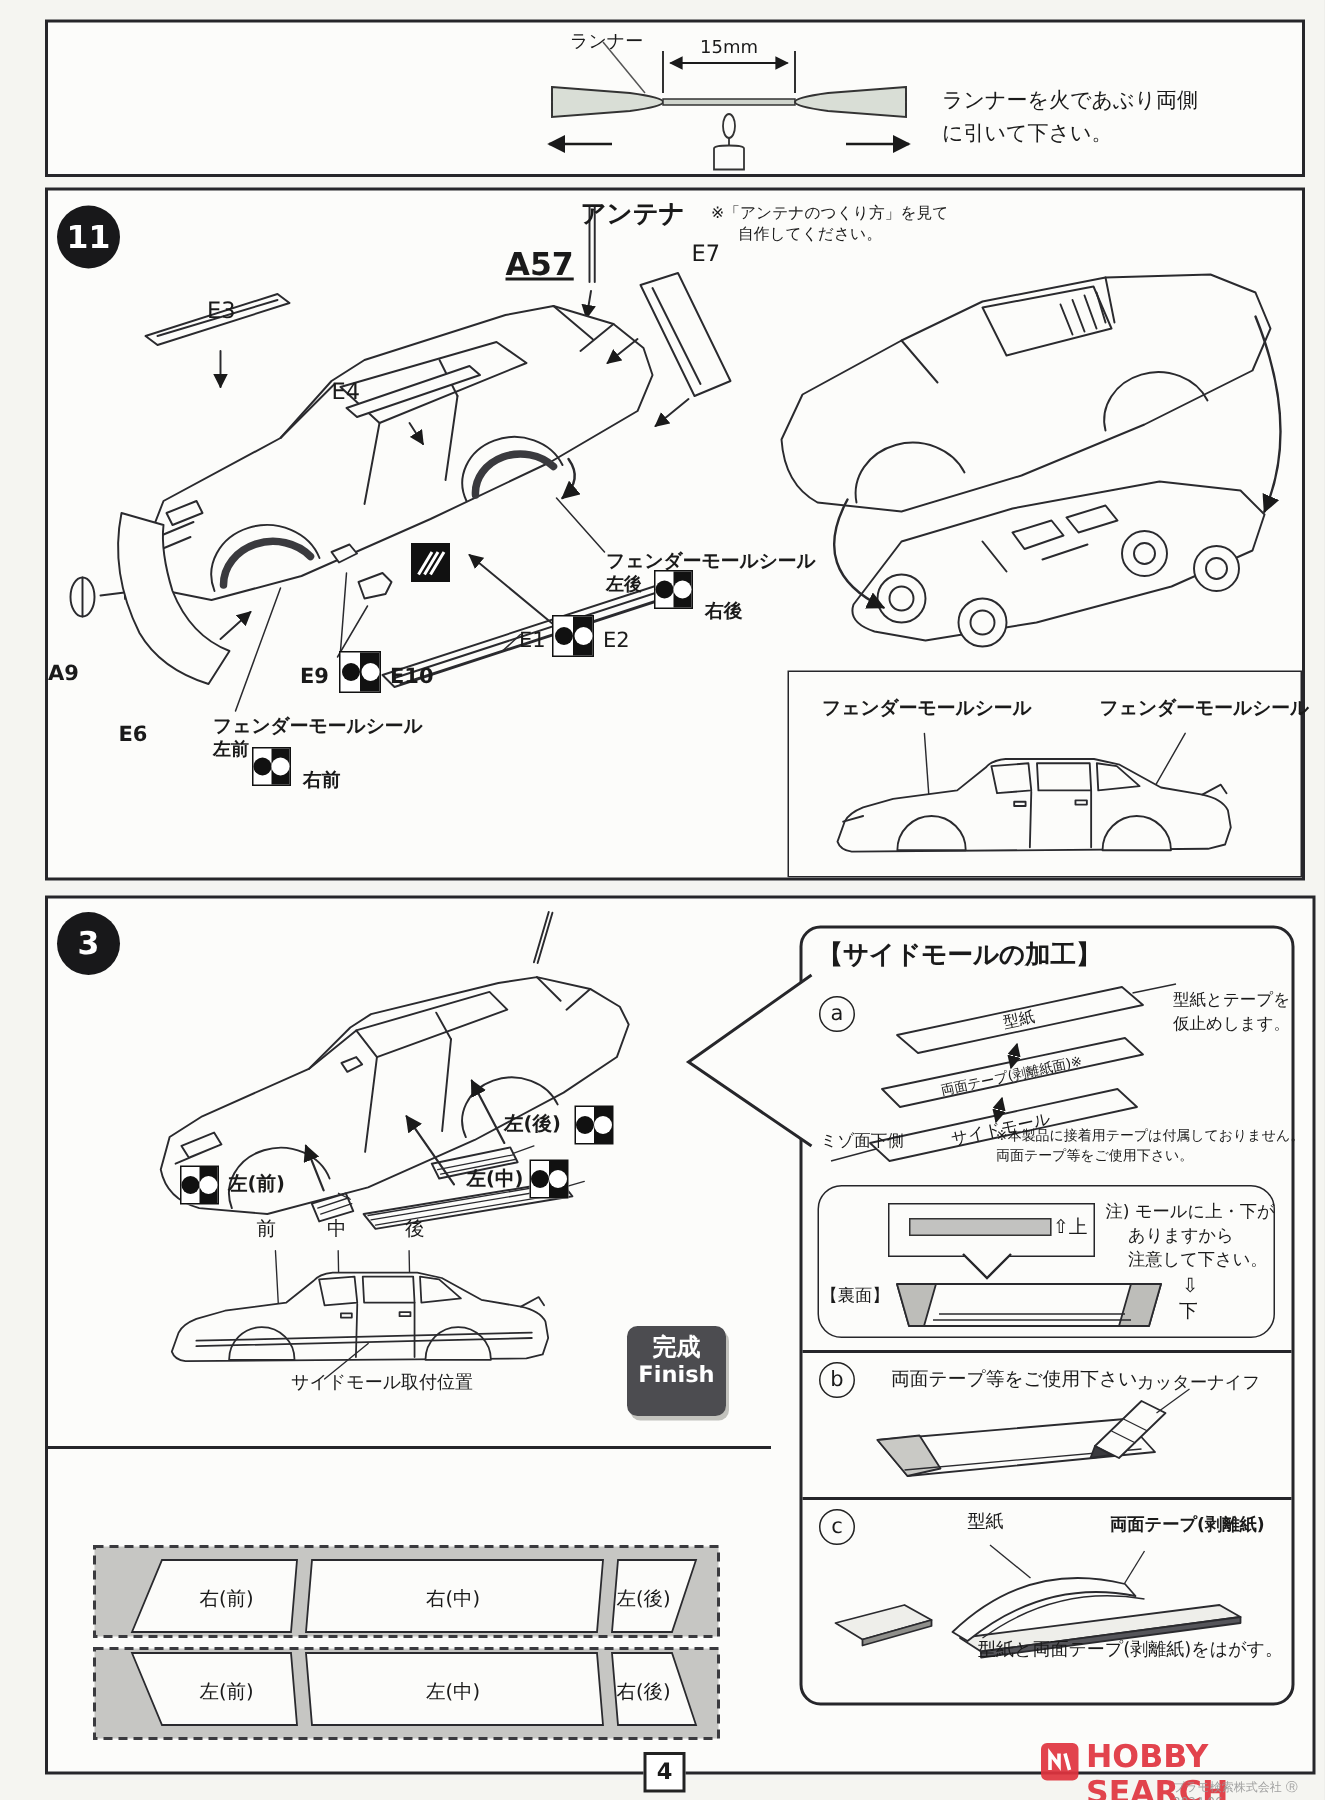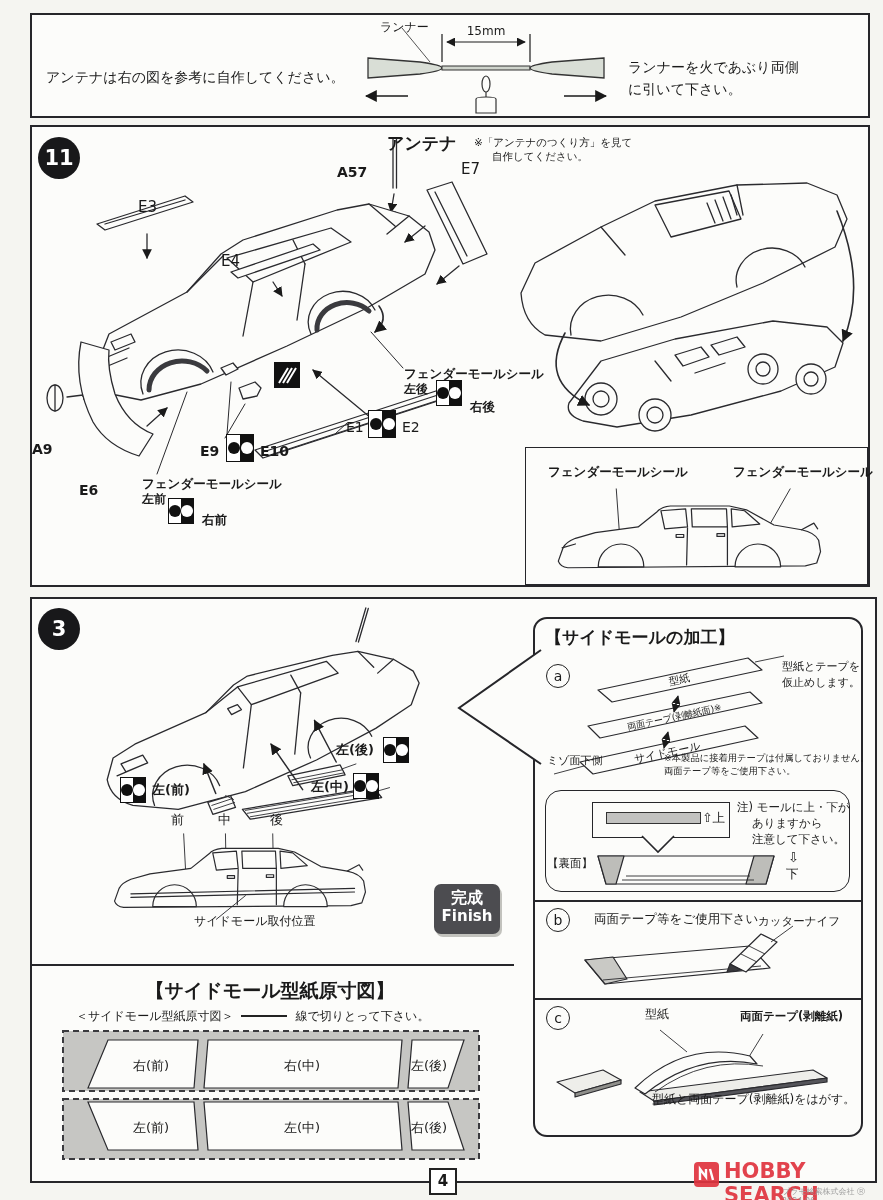--- a/index.html
+++ b/index.html
@@ -20,40 +20,39 @@
   .seal .dk { background:#111; }
   .seal>span::after { content:""; position:absolute; top:50%; left:50%; transform:translate(-50%,-50%);
                       width:12px; height:12px; border-radius:50%; }
   .seal .lt::after { background:#111; }
   .seal .dk::after { background:#fff; }
   .cletter { position:absolute; width:24px; height:24px; border:1.6px solid #222; border-radius:50%;
              display:flex; align-items:center; justify-content:center; font-size:14px; background:#fcfcfa; z-index:2; }
   .hline { position:absolute; background:#26262a; height:2px; }
   svg.abs { position:absolute; overflow:visible; }
   svg text { font-family:"DejaVu Sans","Liberation Sans",sans-serif; fill:#1a1a1a; }
-  .finish { position:absolute; left:418px; top:884px; width:66px; height:50px; background:#4c4c50;
-            border-radius:7px; box-shadow:2px 3px 0 #c2c2bd; color:#fff; text-align:center; z-index:2;margin-left:16px; }
+  .finish { position:absolute; left:418px; top:884px; width:66px; height:60px; background:#4c4c50;
+            border-radius:7px; box-shadow:2px 3px 0 #c2c2bd; color:#fff; text-align:center; z-index:2; }
   .finish .jp { font-size:16px; font-weight:bold; line-height:1.3; margin-top:4px; }
   .finish .en { font-size:15px; font-weight:bold; line-height:1; }
   .cutline { display:inline-block; width:46px; border-top:2px solid #222; vertical-align:3px; margin:0 8px; }
   .pagenum { position:absolute; left:429px; top:1168px; width:28px; height:27px; border:2px solid #222;
              background:#fff; text-align:center; font-weight:bold; font-size:15px; line-height:23px; z-index:4; }
   .wm { position:absolute; z-index:5; opacity:.92; }
   .wm-logo { position:absolute; left:694px; top:1162px; width:25px; height:25px; background:#e0343f; border-radius:4px; }
   .wm-text { position:absolute; left:724px; top:1159px; font-size:21px; font-weight:bold; letter-spacing:0;
              color:#e0343f; font-style:normal; }
   .wm-sub { position:absolute; left:742px; top:1186px; font-size:8px; color:#9a9a9a;padding-left:40px; }
 </style>
 </head>
 <body>
 
 <div id="page">
 
   <div class="box" style="left:30px;top:13px;width:840px;height:105px;"></div>
-  <div class="lbl" style="left:46px;top:68px;font-size:14px;">アンテナは右の図を参考に自作してください。</div>
   <div class="lbl" style="left:364px;top:20px;font-size:12px;margin-left:16px;">ランナー</div>
 
   <svg class="abs" style="left:350px;top:18px;" width="272" height="96" viewBox="0 0 272 96">
     <defs>
       <marker id="arr" viewBox="0 0 10 10" refX="9" refY="5" markerWidth="7.5" markerHeight="7.5" orient="auto-start-reverse">
         <path d="M0,0 L10,5 L0,10 Z" fill="#1a1a1a"></path>
       </marker>
     </defs>
     <line x1="52" y1="10" x2="80" y2="44" stroke="#555" stroke-width="1"></line>
     <path d="M18,40 L70,44 Q92,47 92,50 Q92,53 70,56 L18,60 Z" fill="#d9ded6" stroke="#333" stroke-width="1.3"></path>
@@ -153,21 +152,21 @@
       <circle cx="306" cy="204" r="15" fill="#fcfcfa"></circle>
         <circle cx="306" cy="204" r="7"></circle>
       <path d="M332,36 Q362,110 338,166" stroke-width="1.6" marker-end="url(#arr)"></path>
       <path d="M60,158 Q34,206 84,230" stroke-width="1.6" marker-end="url(#arr)"></path>
     </g>
   </svg>
 
   <div class="lbl b" style="left:387px;top:132px;font-size:17px;">アンテナ</div>
   <div class="lbl" style="left:474px;top:136px;font-size:10.5px;">※「アンテナのつくり方」を見て</div>
   <div class="lbl" style="left:492px;top:150px;font-size:10.5px;">自作してください。</div>
-  <div class="lbl b" style="left:337px;top:163px;font-size:14px;">A57</div>
+  <div class="lbl b" style="left:337px;top:163px;font-size:21px;text-decoration:underline;">A57</div>
   <div class="lbl" style="left:461px;top:160px;font-size:15px;">E7</div>
   <div class="lbl" style="left:138px;top:198px;font-size:15px;">E3</div>
   <div class="lbl" style="left:221px;top:252px;font-size:15px;">E4</div>
   <div class="lbl b" style="left:32px;top:440px;font-size:14px;">A9</div>
   <div class="lbl b" style="left:79px;top:481px;font-size:14px;">E6</div>
   <div class="lbl b" style="left:200px;top:442px;font-size:14px;">E9</div>
   <div class="seal" style="left:226px;top:434px;width:28px;height:28px;">
       <span class="lt"></span>
       <span class="dk"></span>
     </div>
@@ -368,24 +367,20 @@
       <polygon points="12,38 58,26 76,36 30,49" fill="#eeeeea"></polygon>
       <polygon points="30,49 76,36 76,40 30,53" fill="#8f8f8b"></polygon>
       <polygon points="95,48 268,26 282,34 109,57" fill="#eeeeea"></polygon>
       <polygon points="109,57 282,34 282,38 109,61" fill="#55555a"></polygon>
       <path d="M90,44 Q140,-4 205,12 L212,20 Q152,8 100,50 Z" fill="#fcfcfa"></path>
       <path d="M110,48 Q160,12 218,22" fill="none" stroke-width=".9"></path>
     </g>
   </svg>
   <div class="lbl" style="left:652px;top:1092px;font-size:12px;">型紙と両面テープ(剥離紙)をはがす。</div>
 
-  <div class="lbl b" style="left:60px;top:978px;width:420px;text-align:center;font-size:19px;">【サイドモール型紙原寸図】</div>
-  <div class="lbl" style="left:76px;top:1009px;font-size:12px;">
-    <span>＜サイドモール型紙原寸図＞</span><span class="cutline"></span><span>線で切りとって下さい。</span>
-  </div>
 
   <svg class="abs" style="left:62px;top:1030px;" width="418" height="62" viewBox="0 0 418 62">
     <rect x="1" y="1" width="416" height="60" fill="#c6c6c3" stroke="#3a3a3e" stroke-width="2" stroke-dasharray="6,4"></rect>
     <polygon points="26,58 46,10 136,10 132,58" fill="#fcfcfa" stroke="#2a2a2e" stroke-width="1.2"></polygon>
     <polygon points="146,10 340,10 336,58 142,58" fill="#fcfcfa" stroke="#2a2a2e" stroke-width="1.2"></polygon>
     <polygon points="350,10 402,10 386,58 346,58" fill="#fcfcfa" stroke="#2a2a2e" stroke-width="1.2"></polygon>
     <text x="89" y="40" text-anchor="middle" font-size="13">右(前)</text>
     <text x="240" y="40" text-anchor="middle" font-size="13">右(中)</text>
     <text x="367" y="40" text-anchor="middle" font-size="13">左(後)</text>
   </svg>

